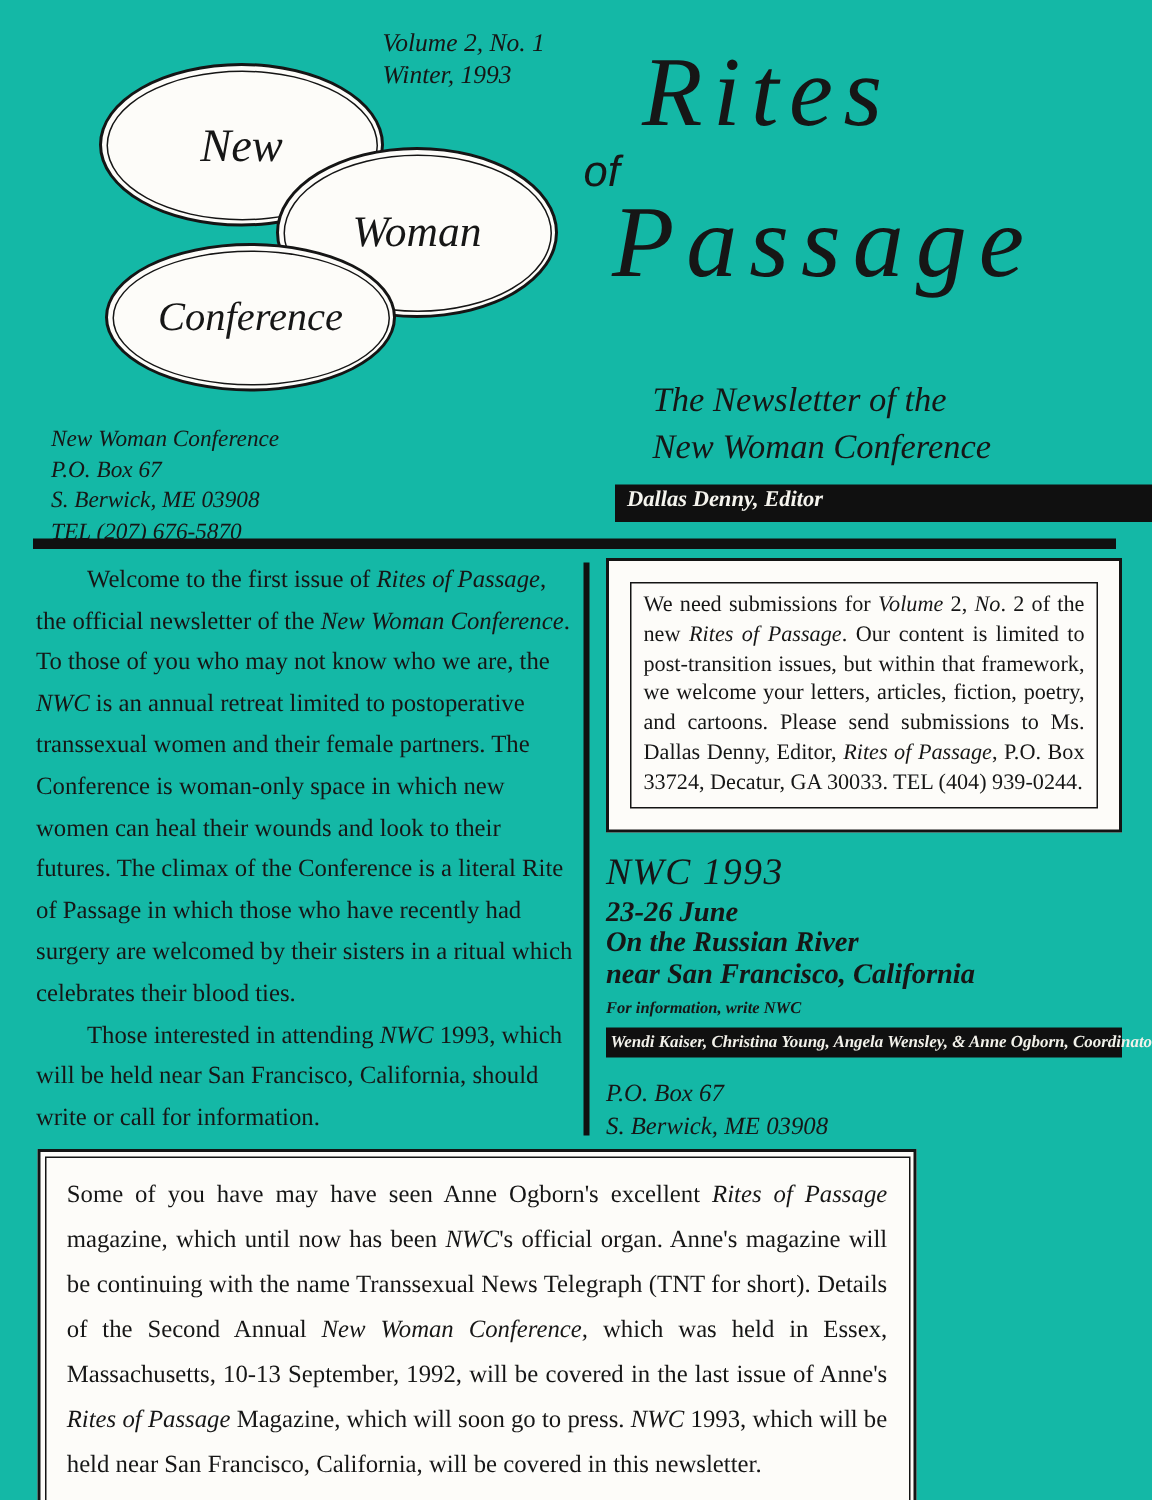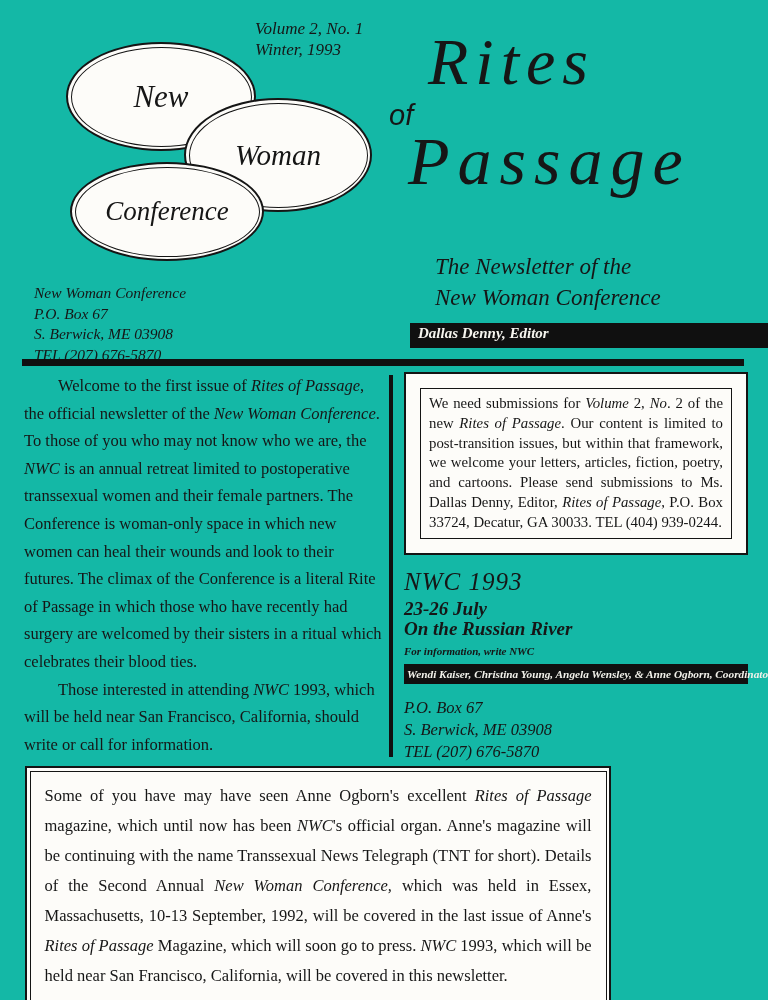--- a/index.html
+++ b/index.html
@@ -154,22 +154,23 @@
   </div>
 
   <div class="col-divider"></div>
 
   <div class="right-col">
     <div class="box-outer">
       <div class="box-inner">We need submissions for <i>Volume</i> 2, <i>No</i>. 2 of the new <i>Rites of Passage</i>. Our content is limited to post-transition issues, but within that framework, we welcome your letters, articles, fiction, poetry, and cartoons. Please send submissions to Ms. Dallas Denny, Editor, <i>Rites of Passage</i>, P.O. Box 33724, Decatur, GA 30033. TEL (404) 939-0244.</div>
     </div>
 
     <div class="nwc-heading">NWC 1993</div>
-    <div class="nwc-detail">23-26 July</div>
+    <div class="nwc-detail">23-26 June</div>
     <div class="nwc-detail">On the Russian River</div>
+    <div class="nwc-detail">near San Francisco, California</div>
     <div class="nwc-info">For information, write NWC</div>
     <div class="coord-bar">Wendi Kaiser, Christina Young, Angela Wensley, &amp; Anne Ogborn, Coordinators</div>
     <div class="nwc-address">
       <div>P.O. Box 67</div>
       <div>S. Berwick, ME 03908</div>
       <div>TEL (207) 676-5870</div>
     </div>
   </div>
 
   <div class="bottom-outer">

